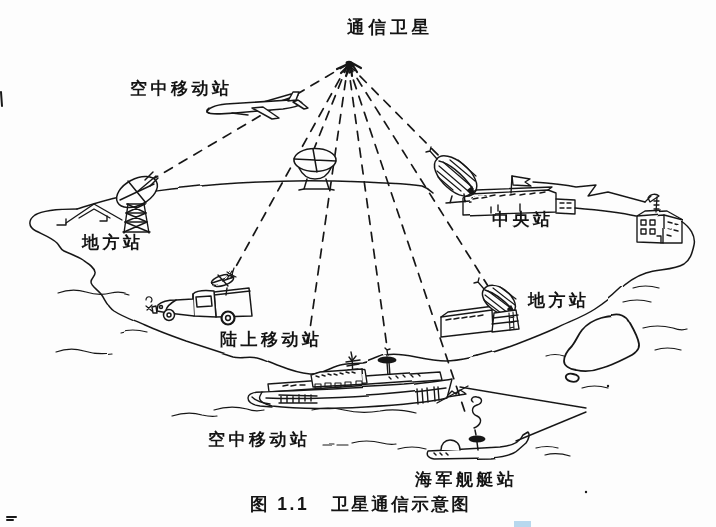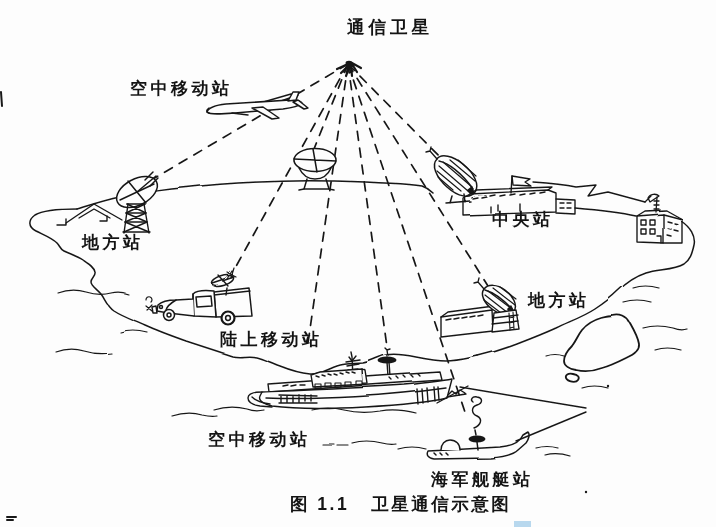--- a/index.html
+++ b/index.html
@@ -2,21 +2,21 @@
 <html><head>
 <meta charset="utf-8">
 <style>
   html,body{margin:0;padding:0;}
   .page{position:relative;width:716px;height:527px;background:#fdfdfd;overflow:hidden;
         font-family:"Liberation Sans","DejaVu Sans",sans-serif;}
   svg{position:absolute;left:0;top:0;}
   .label{position:absolute;color:#141414;font-weight:bold;white-space:pre;}
   .l17{font-size:17px;letter-spacing:3.5px;}
   .l18{font-size:17.5px;letter-spacing:4px;}
-  .cap{font-size:17.5px;letter-spacing:2.5px;margin-left:40px;}
+  .cap{font-size:17.5px;letter-spacing:2.5px;}
 </style>
 </head>
 <body>
 
 <div class="page">
 <svg width="716" height="527" viewBox="0 0 716 527" fill="none" stroke="#191919" stroke-width="1.4" stroke-linecap="round" stroke-linejoin="round">
   <defs>
     <filter id="wobble" x="-5%" y="-5%" width="110%" height="110%">
       <feTurbulence type="fractalNoise" baseFrequency="0.012" numOctaves="2" seed="7" result="n"></feTurbulence>
       <feDisplacementMap in="SourceGraphic" in2="n" scale="2.5"></feDisplacementMap>
@@ -255,15 +255,15 @@
   </g>
 </svg>
 
 <div class="label l18" style="left:347px;top:15px;">通信卫星</div>
 <div class="label l17" style="left:130px;top:77px;">空中移动站</div>
 <div class="label l17" style="left:82px;top:231px;">地方站</div>
 <div class="label l17" style="left:492px;top:208px;">中央站</div>
 <div class="label l17" style="left:528px;top:289px;">地方站</div>
 <div class="label l17" style="left:220px;top:328px;">陆上移动站</div>
 <div class="label l17" style="left:208px;top:428px;">空中移动站</div>
-<div class="label l17" style="left:415px;top:468px;margin-left:16px;">海军舰艇站</div>
+<div class="label l17" style="left:415px;top:468px;">海军舰艇站</div>
 <div class="label cap" style="left:250px;top:492px;">图 1.1   卫星通信示意图</div>
 </div>
 
 </body></html>

